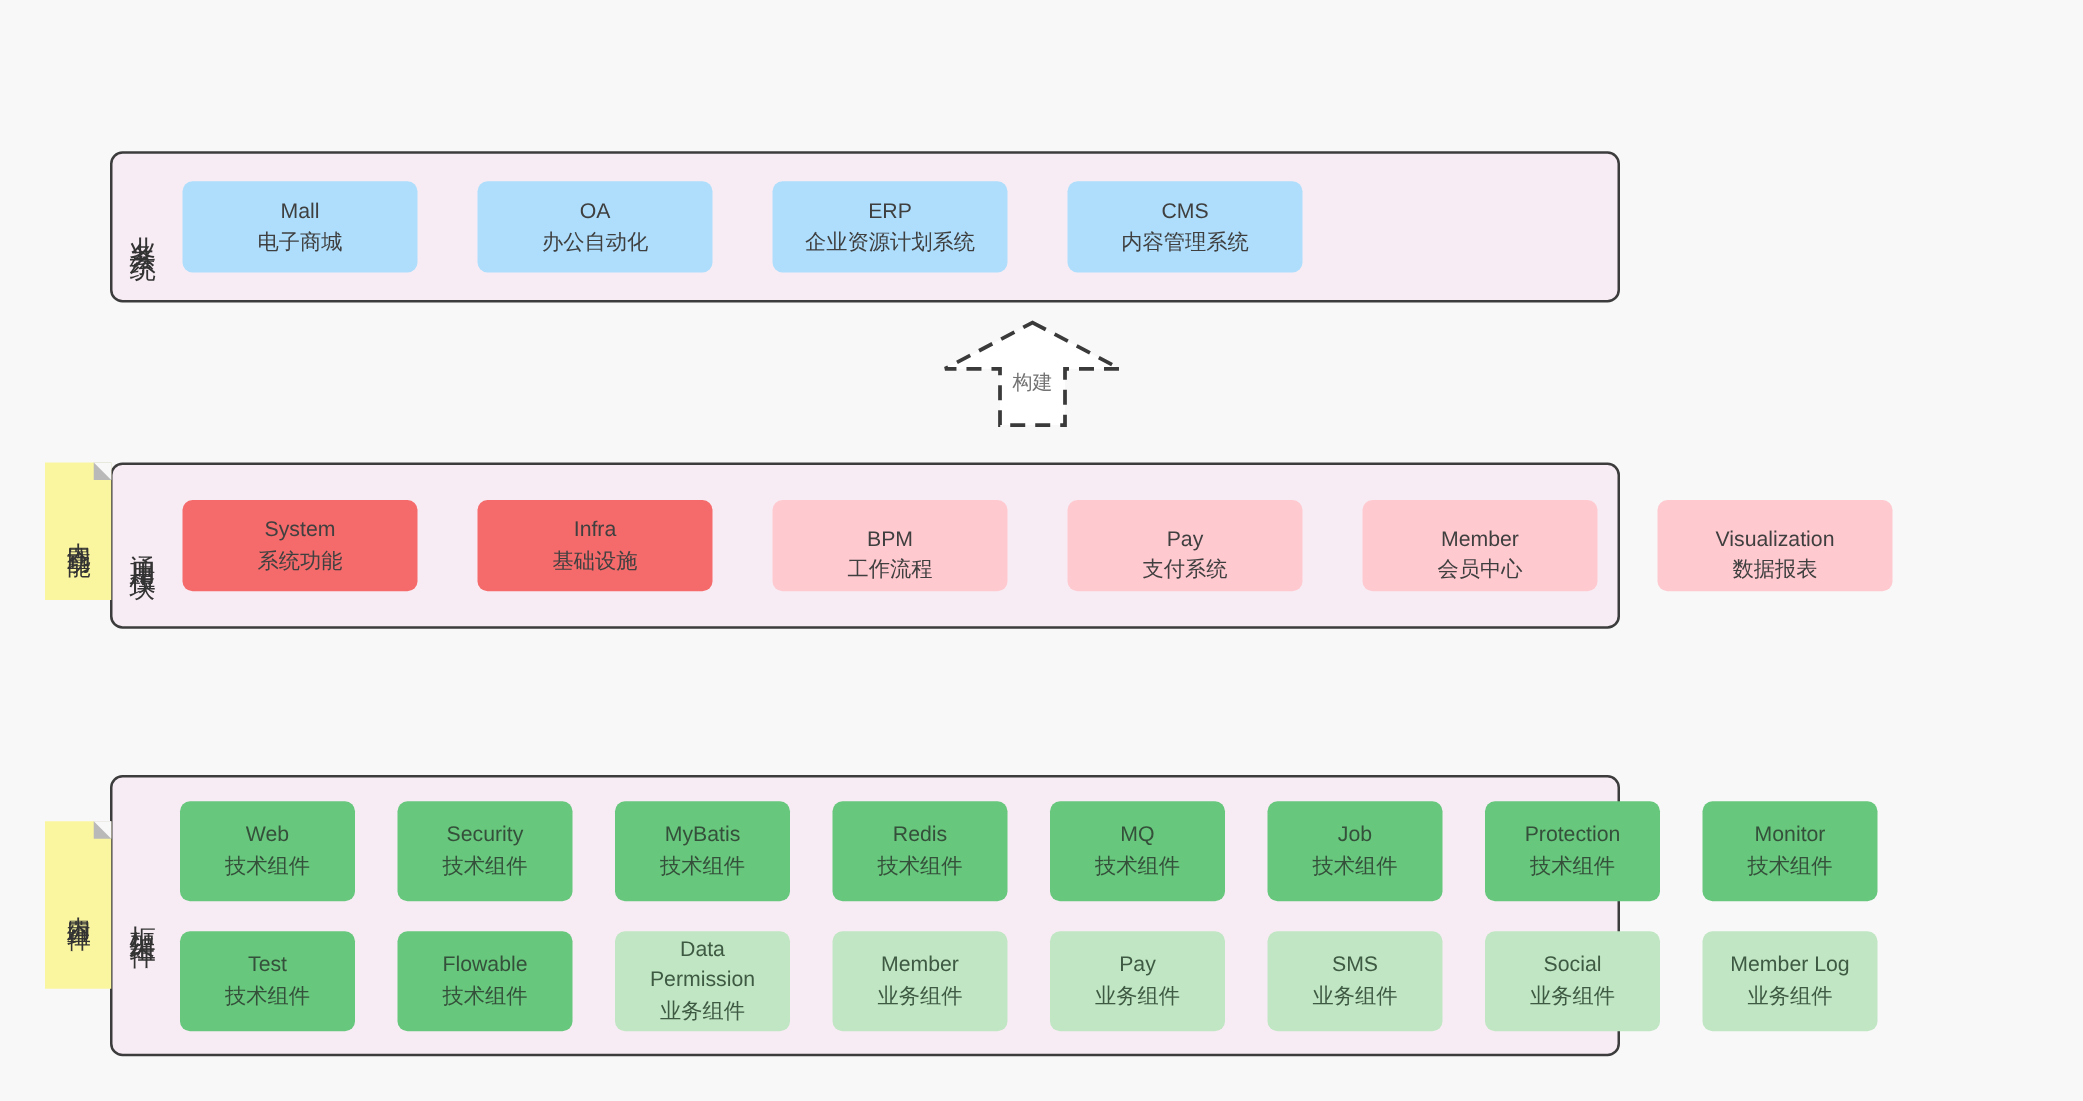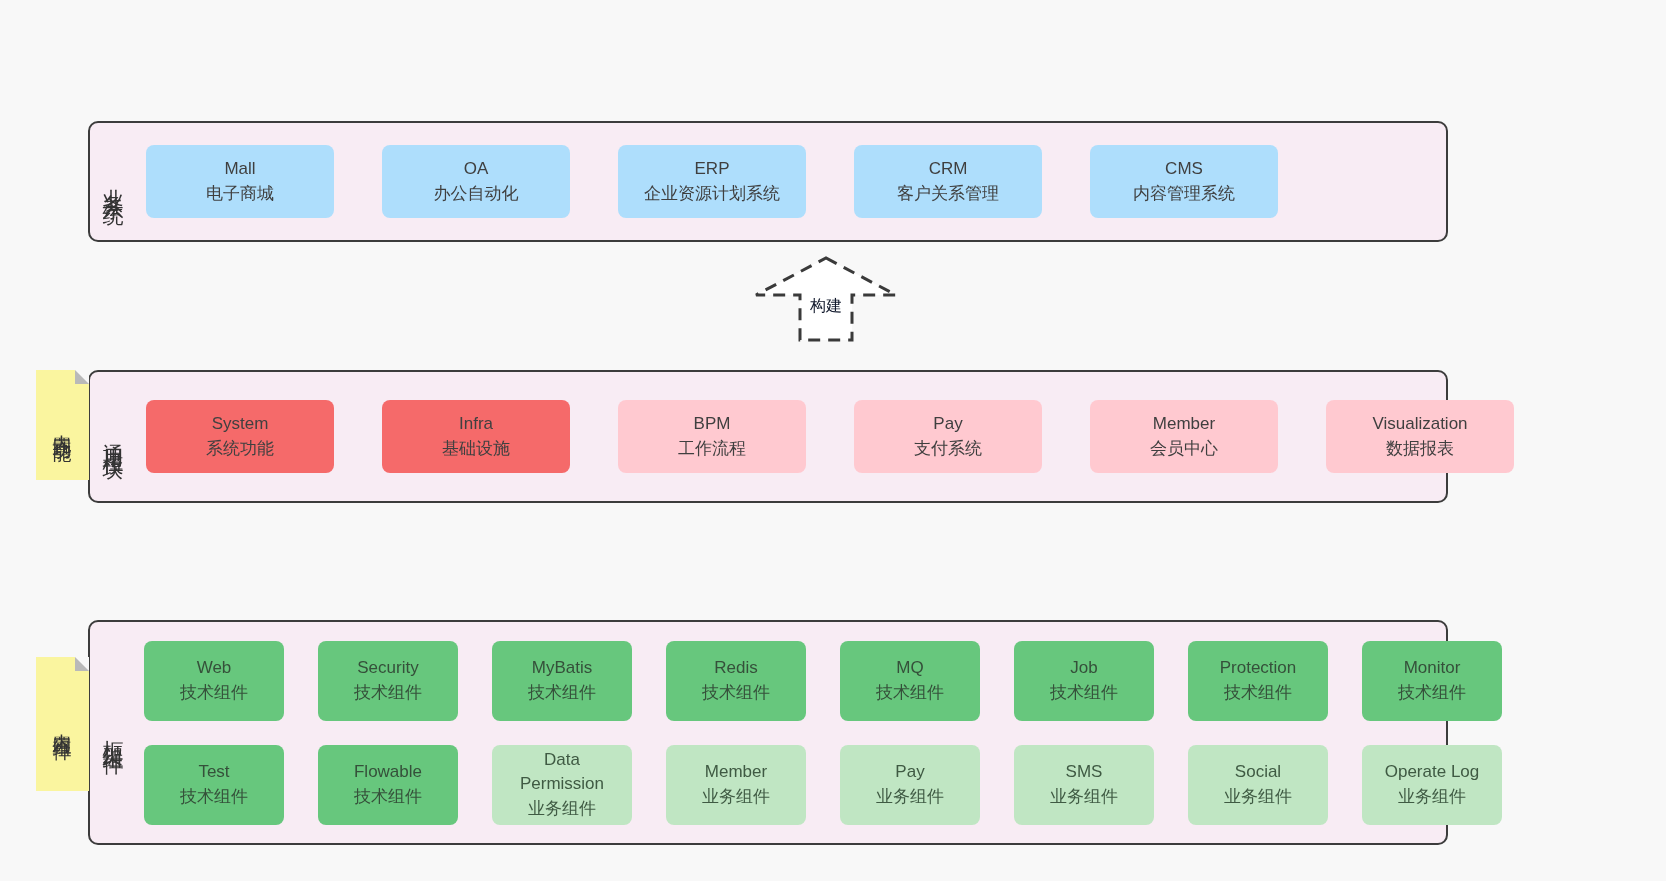--- a/index.html
+++ b/index.html
@@ -9,21 +9,21 @@
     font-family:"Liberation Sans","DejaVu Sans",sans-serif;
     color:#3f3f3f;
     position:relative;
     overflow:hidden;
   }
   .canvas { position:absolute; inset:0; }
 
   
   .band {
     position:absolute;
-    left:88px; width:1360px;
+    left:88px; width:1208px;
     background:#f8ecf4;
     border:2px solid #3c3c3c;
     border-radius:10px;
     display:flex;
     align-items:center;
   }
   .band-1 { top:121px; height:121px; }
   .band-2 { top:370px; height:133px; }
   .band-3 { top:620px; height:225px; }
 
@@ -52,37 +52,37 @@
     text-align:center;
     font-size:17px;
     line-height:1.45;
     padding:4px 12px;
   }
   .box .en { white-space:normal; }
   .wide   { width:188px; height:73px; }
   .narrow { width:140px; height:80px; }
   .blue       { background:#aedefc; }
   .red        { background:#f56a6a; color:#404040; }
-  .pink       { background:#ffc9d0; }
+  .pink       { background:#ffc9d0;justify-content:flex-end; }
   .green      { background:#67c77d; color:#35503a; }
   .lightgreen { background:#c0e6c3; color:#3f5a43; }
 
   
   .arrow { position:absolute; width:160px; height:90px; }
   .arrow-1 { left:746px; top:254px; }
   .arrow-2 { left:760px; top:514px; }
   .arrow svg { display:block; width:160px; height:90px; }
   .arrow .arrow-label {
     position:absolute;
     left:50%; top:40px;
     transform:translateX(-50%);
     background:#ffffff;
     padding:2px 5px;
     font-size:16px;
-    color:#0f172a;
+    color:#737373;
     white-space:nowrap;
   }
 
   
   .sticky {
     position:absolute;
     left:-54px;
     width:53px;
     background:#faf59f;
     display:flex;
@@ -117,24 +117,20 @@
       </div>
       <div class="box wide blue">
         <div class="en">OA</div>
         <div class="zh">办公自动化</div>
       </div>
       <div class="box wide blue">
         <div class="en">ERP</div>
         <div class="zh">企业资源计划系统</div>
       </div>
       <div class="box wide blue">
-        <div class="en">CRM</div>
-        <div class="zh">客户关系管理</div>
-      </div>
-      <div class="box wide blue">
         <div class="en">CMS</div>
         <div class="zh">内容管理系统</div>
       </div>
     </div>
   </div>
 
   <div class="arrow arrow-1">
     <svg viewBox="0 0 160 90">
       <polygon points="80,4 150,41 106,41 106,86 54,86 54,41 10,41" fill="#ffffff" stroke="#3a3a3a" stroke-width="3" stroke-dasharray="12 8" stroke-linejoin="miter"></polygon>
     </svg>
@@ -238,20 +234,20 @@
         </div>
         <div class="box narrow lightgreen">
           <div class="en">SMS</div>
           <div class="zh">业务组件</div>
         </div>
         <div class="box narrow lightgreen">
           <div class="en">Social</div>
           <div class="zh">业务组件</div>
         </div>
         <div class="box narrow lightgreen">
-          <div class="en">Operate Log</div>
+          <div class="en">Member Log</div>
           <div class="zh">业务组件</div>
         </div>
       </div>
     </div>
   </div>
 
 </div>
 
 </body></html>

